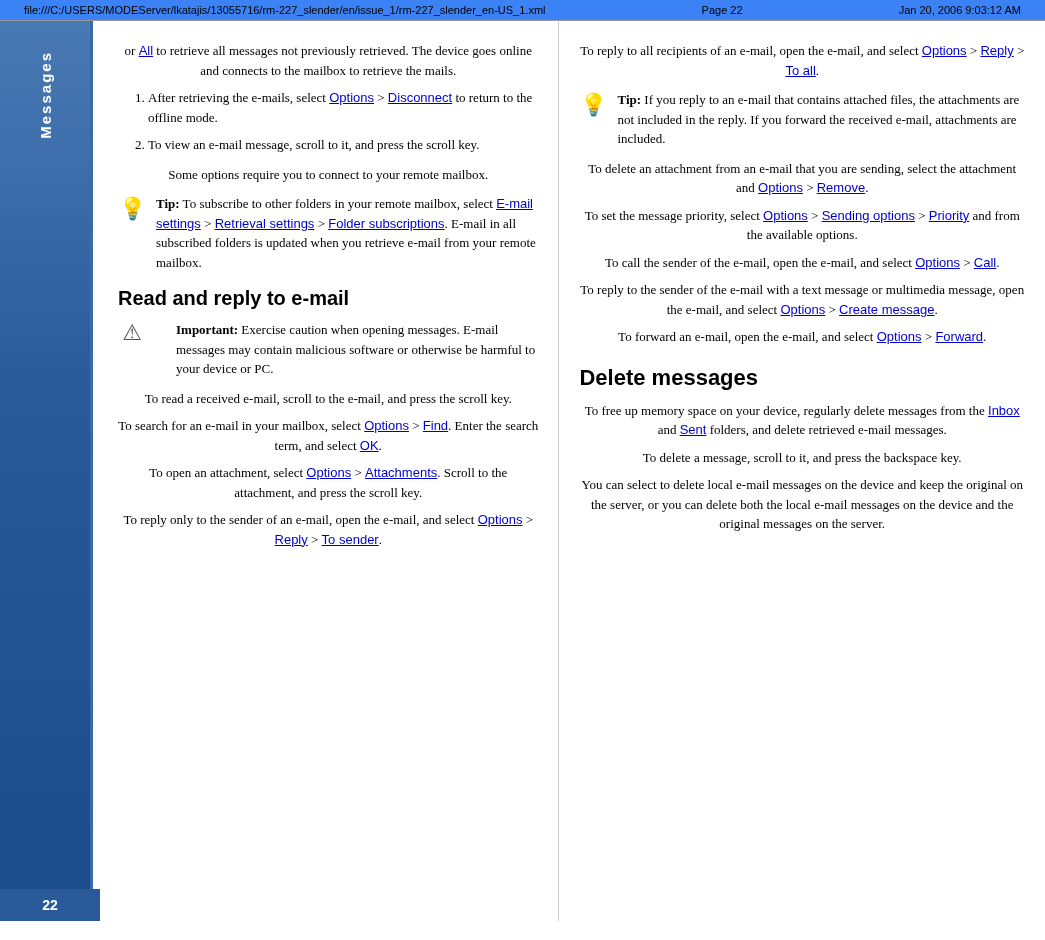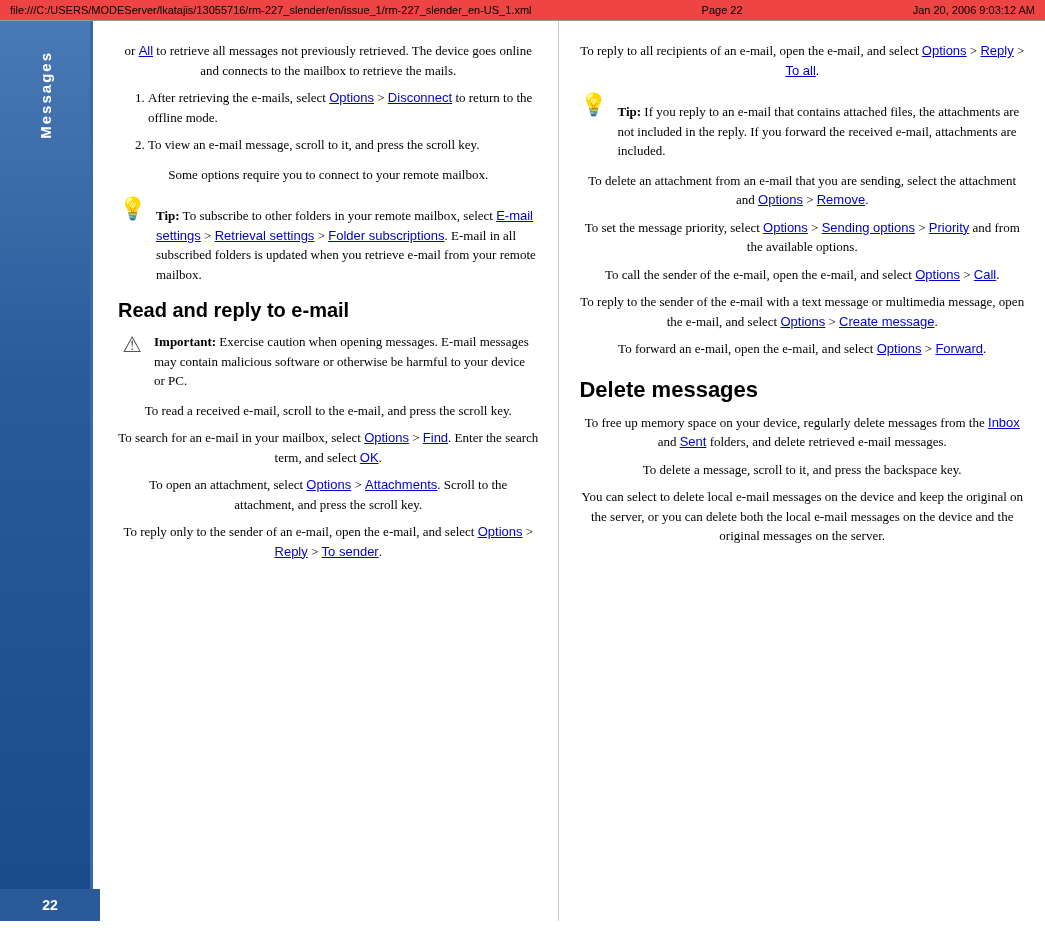--- a/index.html
+++ b/index.html
@@ -10,25 +10,25 @@
       font-family: 'Times New Roman', Times, serif;
       font-size: 13px;
       color: #000;
       overflow: hidden;
     }
 
     .top-bar {
       display: flex;
       justify-content: space-between;
       align-items: center;
-      padding: 4px 10px;
+      padding: 4px 24px;
       font-size: 11px;
       font-family: Arial, sans-serif;
       border-bottom: 1px solid #999;
-      background: #ef4444;
+      background: #3b82f6;
     }
 
     .page-layout {
       display: flex;
       width: 1045px;
       height: 900px;
     }
 
     .sidebar {
       width: 90px;
@@ -110,21 +110,20 @@
       font-size: 22px;
       color: #666;
       min-width: 30px;
       text-align: center;
       margin-top: 2px;
     }
 
     .tip-text {
       line-height: 1.5;
       font-size: 13px;
-      margin-top: 12px;
     }
 
     .tip-text strong {
       font-weight: bold;
     }
 
     .section-heading {
       font-size: 20px;
       font-weight: bold;
       font-family: Arial, sans-serif;
@@ -142,20 +141,21 @@
     .important-icon {
       font-size: 22px;
       color: #555;
       min-width: 28px;
       text-align: center;
     }
 
     .important-text {
       font-size: 13px;
       line-height: 1.5;
+      margin-left: 22px;
     }
 
     .important-text strong {
       font-weight: bold;
     }
 
     .body-text {
       font-size: 13px;
       line-height: 1.5;
       margin-bottom: 8px;

